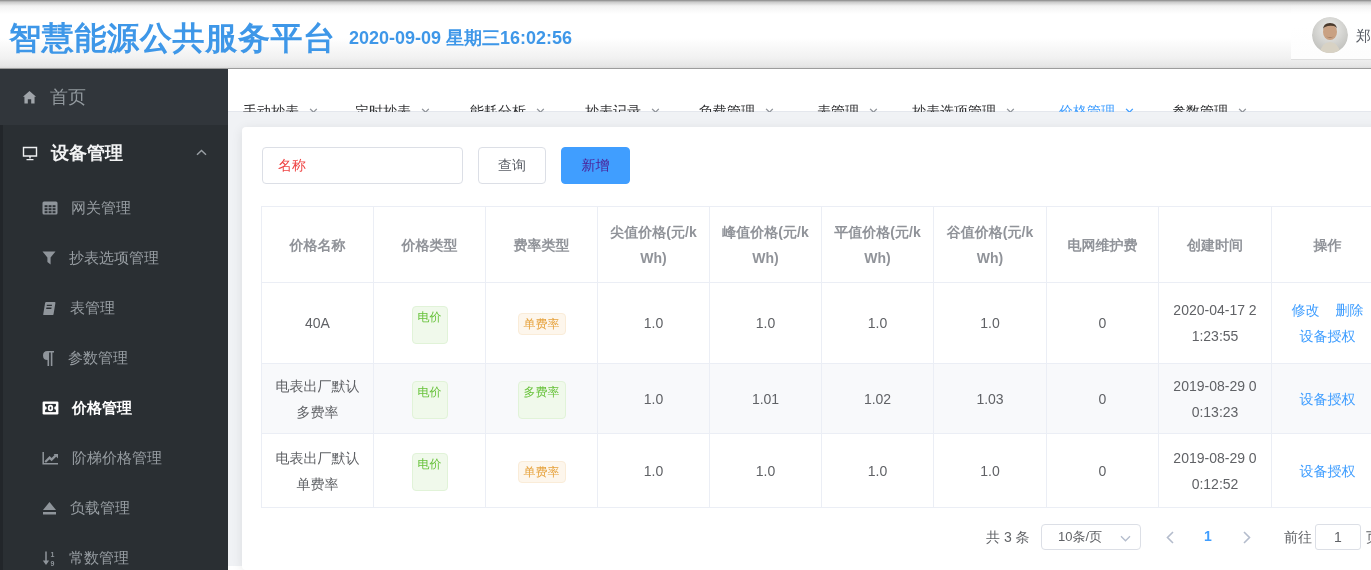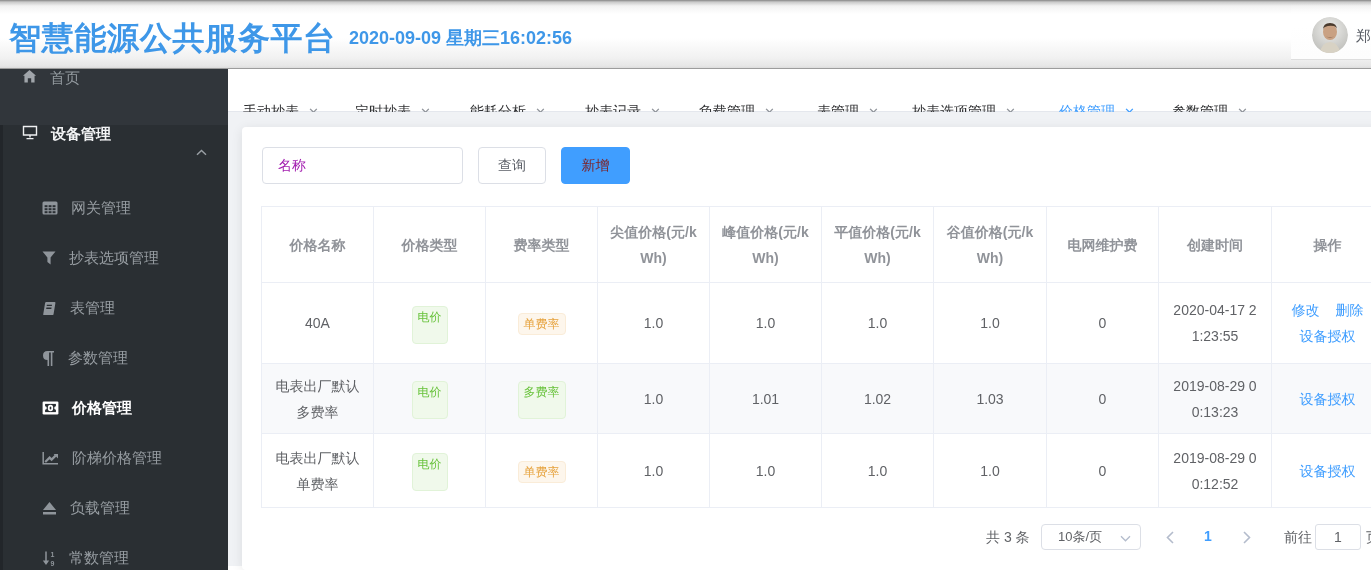--- a/index.html
+++ b/index.html
@@ -13,21 +13,21 @@
   #title { position:absolute; left:9px; top:17px; font-size:32px; font-weight:bold; color:#3e97e8; letter-spacing:0.7px;}
   #hdate { position:absolute; left:349px; top:26px; font-size:18px; font-weight:bold; color:#3e97e8; }
   #userbox { position:absolute; left:1291px; top:4px; width:80px; height:56px;
      background:linear-gradient(180deg,rgba(255,255,255,0) 0%,rgba(255,255,255,.9) 40%,#fdfdfd 100%); border-bottom:1px solid #dedede; }
   #avatar { position:absolute; left:1312px; top:17px; width:36px; height:36px; border-radius:50%; overflow:hidden; }
   #uname { position:absolute; left:1356px; top:27px; font-size:15px; color:#5a5e66; }
 
   
   #sidebar { position:absolute; left:0; top:69px; width:228px; height:501px; background:#2a2f33; }
   #sidebar .edge { position:absolute; left:0; top:0; width:3px; height:100%; background:#22262a; }
-  .mitem { position:relative; display:flex; align-items:flex-start; height:56px; padding-left:22px; color:#939a9f; font-size:15px; }
+  .mitem { position:relative; display:flex; align-items:center; height:56px; padding-left:22px; color:#939a9f; font-size:18px; }
   .mitem svg { flex:0 0 auto; margin-right:13px; }
   .msub { position:relative; display:flex; align-items:center; height:50px; padding-left:42px; color:#979da2; font-size:15px; }
   .msub svg { flex:0 0 auto; margin-right:13px; }
   .msub.active { color:#ffffff; font-weight:bold; }
   .mitem.white { color:#f2f3f4; font-weight:bold; }
   .caret { position:absolute; right:21px; top:50%; margin-top:-4px; margin-right:0 !important; }
 
   
   #tabbar { position:absolute; left:228px; top:69px; width:1143px; height:43px; background:#fff;
      border-bottom:1px solid #e4e7ed; }
@@ -37,24 +37,24 @@
   .tab.active { color:#409eff; }
   .tab.active .x { color:#409eff; }
   .tab.active::after { content:""; position:absolute; left:0px; width:76px; bottom:1px; height:3px; background:#409eff; border-radius:1px; }
 
   #content { position:absolute; left:228px; top:112px; width:1143px; height:454px; background:#f0f2f5; }
   #botstrip { position:absolute; left:228px; top:566px; width:1143px; height:4px; background:#ffffff; }
   #card { position:absolute; left:242px; top:127px; width:1148px; height:443px; background:#ffffff; border-radius:4px; box-shadow:0 2px 12px 0 rgba(0,0,0,0.09); }
 
   
   #inp { position:absolute; left:20px; top:20px; width:201px; height:37px; border:1px solid #dcdfe6; border-radius:4px;
-     font-size:14px; color:#a21caf; line-height:35px; padding-left:15px; background:#fff; }
+     font-size:14px; color:#ef4444; line-height:35px; padding-left:15px; background:#fff; }
   .btn { position:absolute; top:20px; height:37px; border-radius:4px; font-size:14px; text-align:center; line-height:35px; }
   #btnq { left:236px; width:68px; border:1px solid #dcdfe6; color:#5a5e66; background:#fff; }
-  #btnn { left:319px; width:69px; background:#409eff; color:#7f1d1d; border:1px solid #409eff; }
+  #btnn { left:319px; width:69px; background:#409eff; color:#4c1d95; border:1px solid #409eff; }
 
   
   table { position:absolute; left:19px; top:79px; width:1122px; border-collapse:collapse; table-layout:fixed;
      font-size:14px; color:#606266; }
   th, td { border:1px solid #ebeef5; text-align:center; vertical-align:middle; line-height:26px; padding:0 6px; }
   th { height:76px; color:#909399; font-weight:bold; background:#fff; }
   td { height:70px; background:#fff; }
   tr.r1 td { height:81px; }
   tr.r3 td { height:74px; }
   tr.stripe td { background:#f8f9fb; }

